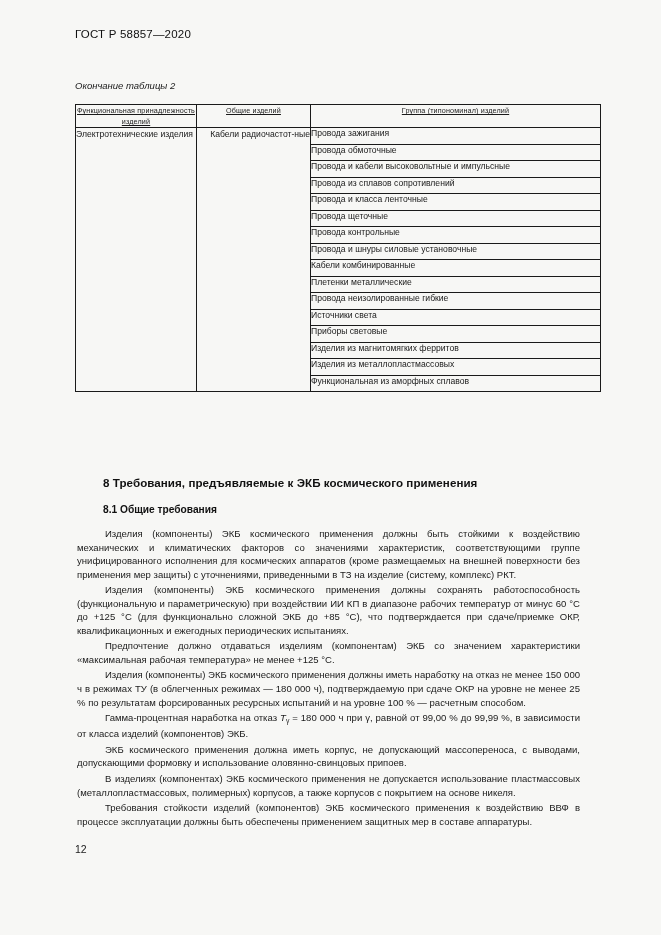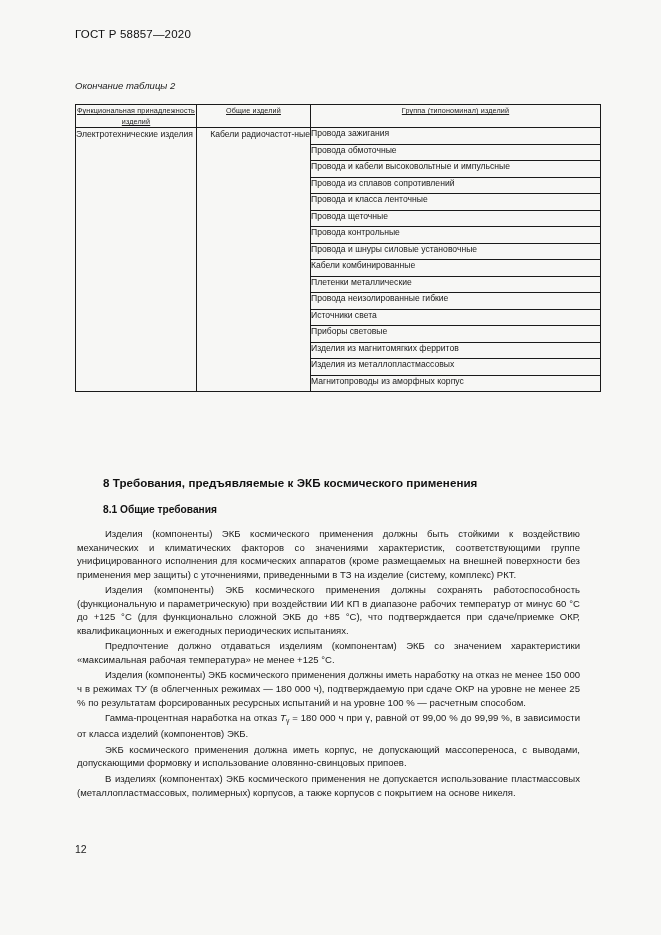--- a/index.html
+++ b/index.html
@@ -199,34 +199,35 @@
         <tr>
             <td class="col3">Приборы световые</td>
           </tr>
         <tr>
             <td class="col3">Изделия из магнитомягких ферритов</td>
           </tr>
         <tr>
             <td class="col3">Изделия из металлопластмассовых</td>
           </tr>
         <tr>
-            <td class="col3">Магнитопроводы из аморфных корпус</td>
+            <td class="col3">Функциональная из аморфных сплавов</td>
           </tr>
       </tbody>
     </table>
 
     <h2 class="sec-title">8  Требования, предъявляемые к ЭКБ космического применения</h2>
     <h3 class="sub-title">8.1  Общие требования</h3>
 
     <div class="body-text">
       <p>Изделия (компоненты) ЭКБ космического применения должны быть стойкими к воздействию механических и климатических факторов со значениями характеристик, соответствующими группе унифицированного исполнения для космических аппаратов (кроме размещаемых на внешней поверхности без применения мер защиты) с уточнениями, приведенными в ТЗ на изделие (систему, комплекс) РКТ.</p>
       <p>Изделия (компоненты) ЭКБ космического применения должны сохранять работоспособность (функциональную и параметрическую) при воздействии ИИ КП в диапазоне рабочих температур от минус 60 °С до +125 °С (для функционально сложной ЭКБ до +85 °С), что подтверждается при сдаче/приемке ОКР, квалификационных и ежегодных периодических испытаниях.</p>
       <p>Предпочтение должно отдаваться изделиям (компонентам) ЭКБ со значением характеристики «максимальная рабочая температура» не менее +125 °С.</p>
       <p>Изделия (компоненты) ЭКБ космического применения должны иметь наработку на отказ не менее 150 000 ч в режимах ТУ (в облегченных режимах — 180 000 ч), подтверждаемую при сдаче ОКР на уровне не менее 25 % по результатам форсированных ресурсных испытаний и на уровне 100 % — расчетным способом.</p>
       <p><span>Гамма-процентная наработка на отказ </span><span class="ital">T</span><span class="sub">γ</span><span> = 180 000 ч при γ, равной от 99,00 % до 99,99 %, в зависимости от класса изделий (компонентов) ЭКБ.</span></p>
       <p>ЭКБ космического применения должна иметь корпус, не допускающий массопереноса, с выводами, допускающими формовку и использование оловянно-свинцовых припоев.</p>
       <p>В изделиях (компонентах) ЭКБ космического применения не допускается использование пластмассовых (металлопластмассовых, полимерных) корпусов, а также корпусов с покрытием на основе никеля.</p>
+      <p>Требования стойкости изделий (компонентов) ЭКБ космического применения к воздействию ВВФ в процессе эксплуатации должны быть обеспечены применением защитных мер в составе аппаратуры.</p>
     </div>
 
     <div class="page-num">12</div>
 
   </div>
 </div>
 
 </body></html>

